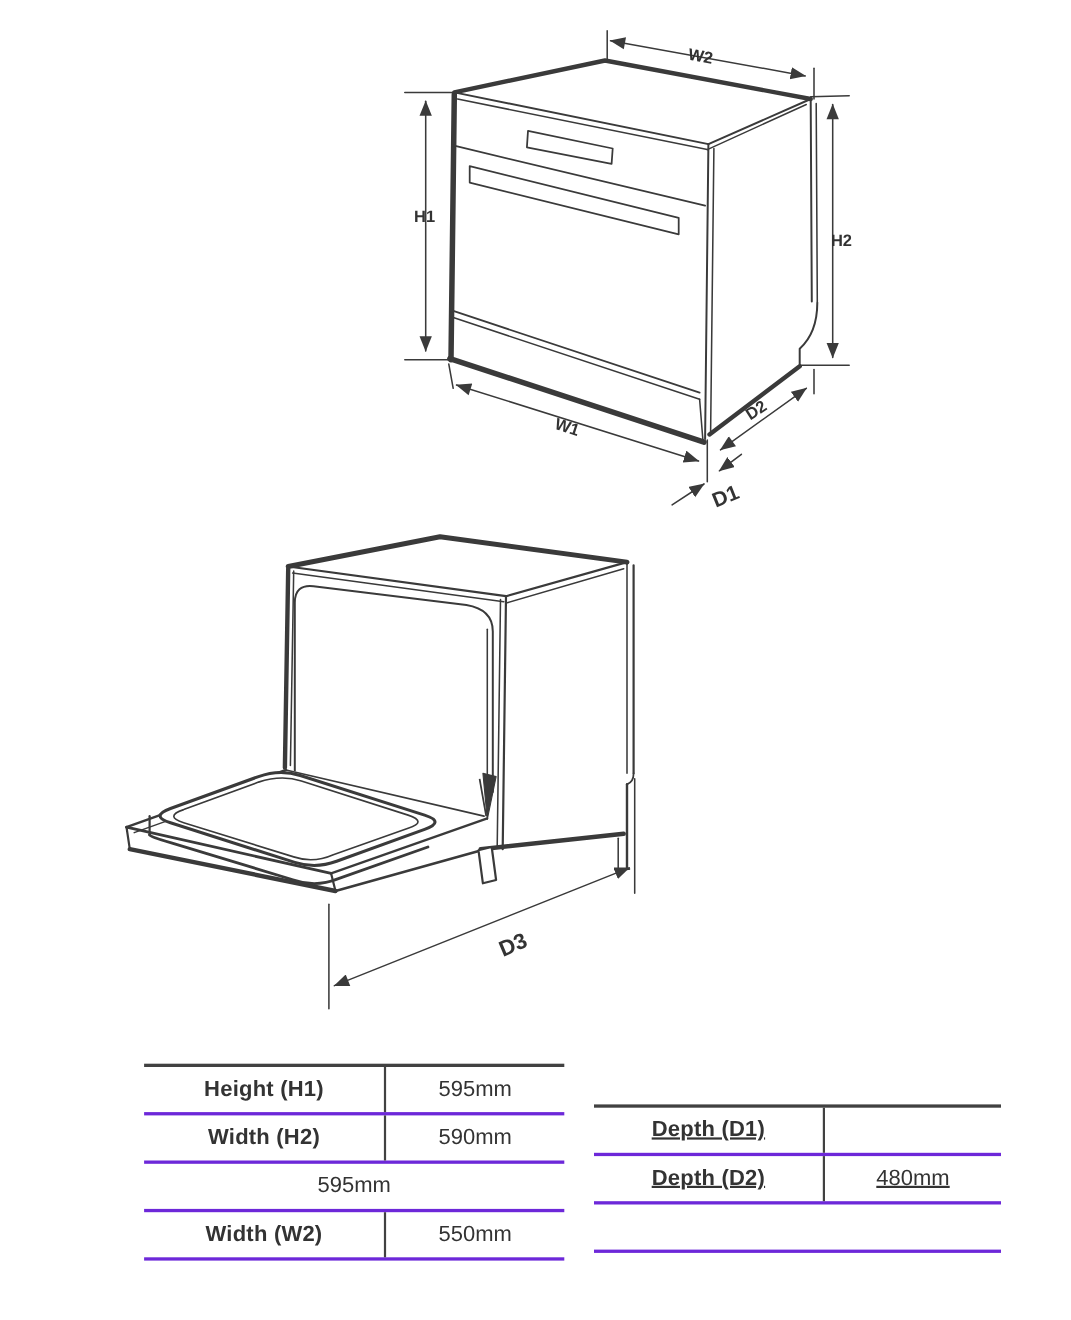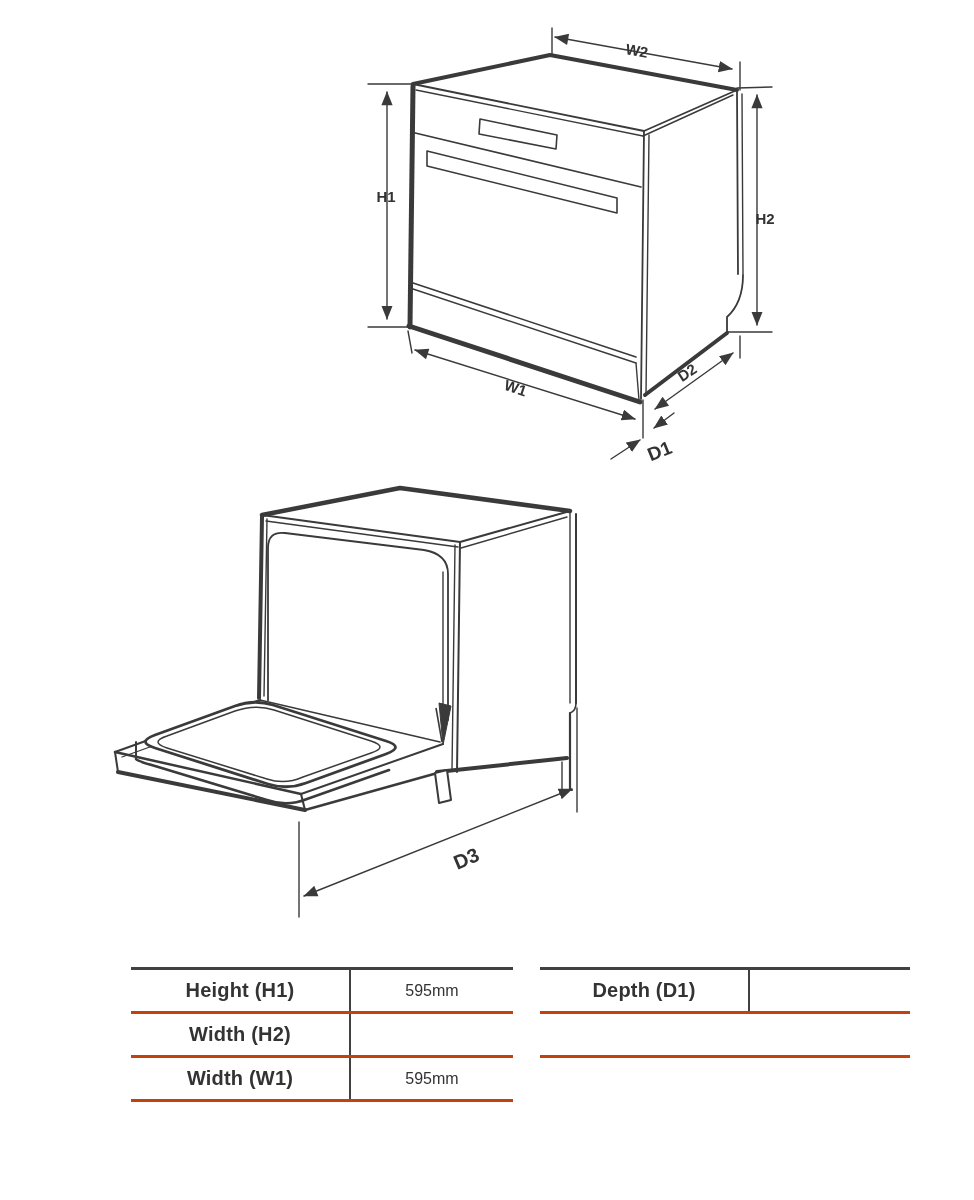--- a/index.html
+++ b/index.html
@@ -18,42 +18,42 @@
     font-weight: bold;
     fill: #333333;
   }
   .dim-table {
     position: absolute;
     border-top: 3px solid #414141;
   }
   .dim-row {
     display: flex;
     height: 41px;
-    border-bottom: 3px solid #c2410c;
+    border-bottom: 3px solid #6d28d9;
     align-items: stretch;
   }
   .dim-label {
     display: flex;
     align-items: center;
     justify-content: center;
     font-weight: bold;
     font-size: 20px;
     border-right: 2px solid #414141;
     letter-spacing: 0.2px;
   }
   .dim-value {
     flex: 1;
     display: flex;
     align-items: center;
     justify-content: center;
-    font-size: 16px;
+    font-size: 20px;
   }
   #table-left  { left: 131px; top: 967px; width: 382px; }
   #table-left .dim-label { width: 218px; }
-  #table-right { left: 540px; top: 967px; width: 370px; }
+  #table-right { left: 540px; top: 1004px; width: 370px; text-decoration: underline; }
   #table-right .dim-label { width: 208px; }
 </style>
 </head>
 <body>
 
 <div class="canvas">
 
   <svg class="diagram" style="left:330px; top:10px;" width="470" height="470" viewBox="0 0 470 470">
     <defs>
       <marker id="a1e" orient="auto" markerWidth="11" markerHeight="9" refX="9.5" refY="4">
@@ -185,28 +185,36 @@
     </g>
   </svg>
 
   <div class="dim-table" id="table-left">
     <div class="dim-row">
       <div class="dim-label">Height (H1)</div>
       <div class="dim-value">595mm</div>
     </div>
     <div class="dim-row">
       <div class="dim-label">Width (H2)</div>
-    </div>
-    <div class="dim-row">
-      <div class="dim-label">Width (W1)</div>
+      <div class="dim-value">590mm</div>
+    </div>
+    <div class="dim-row">
       <div class="dim-value">595mm</div>
     </div>
+    <div class="dim-row">
+      <div class="dim-label">Width (W2)</div>
+      <div class="dim-value">550mm</div>
+    </div>
   </div>
 
   <div class="dim-table" id="table-right">
     <div class="dim-row">
       <div class="dim-label">Depth (D1)</div>
     </div>
     <div class="dim-row">
+      <div class="dim-label">Depth (D2)</div>
+      <div class="dim-value">480mm</div>
+    </div>
+    <div class="dim-row">
     </div>
   </div>
 
 </div>
 
 </body></html>

